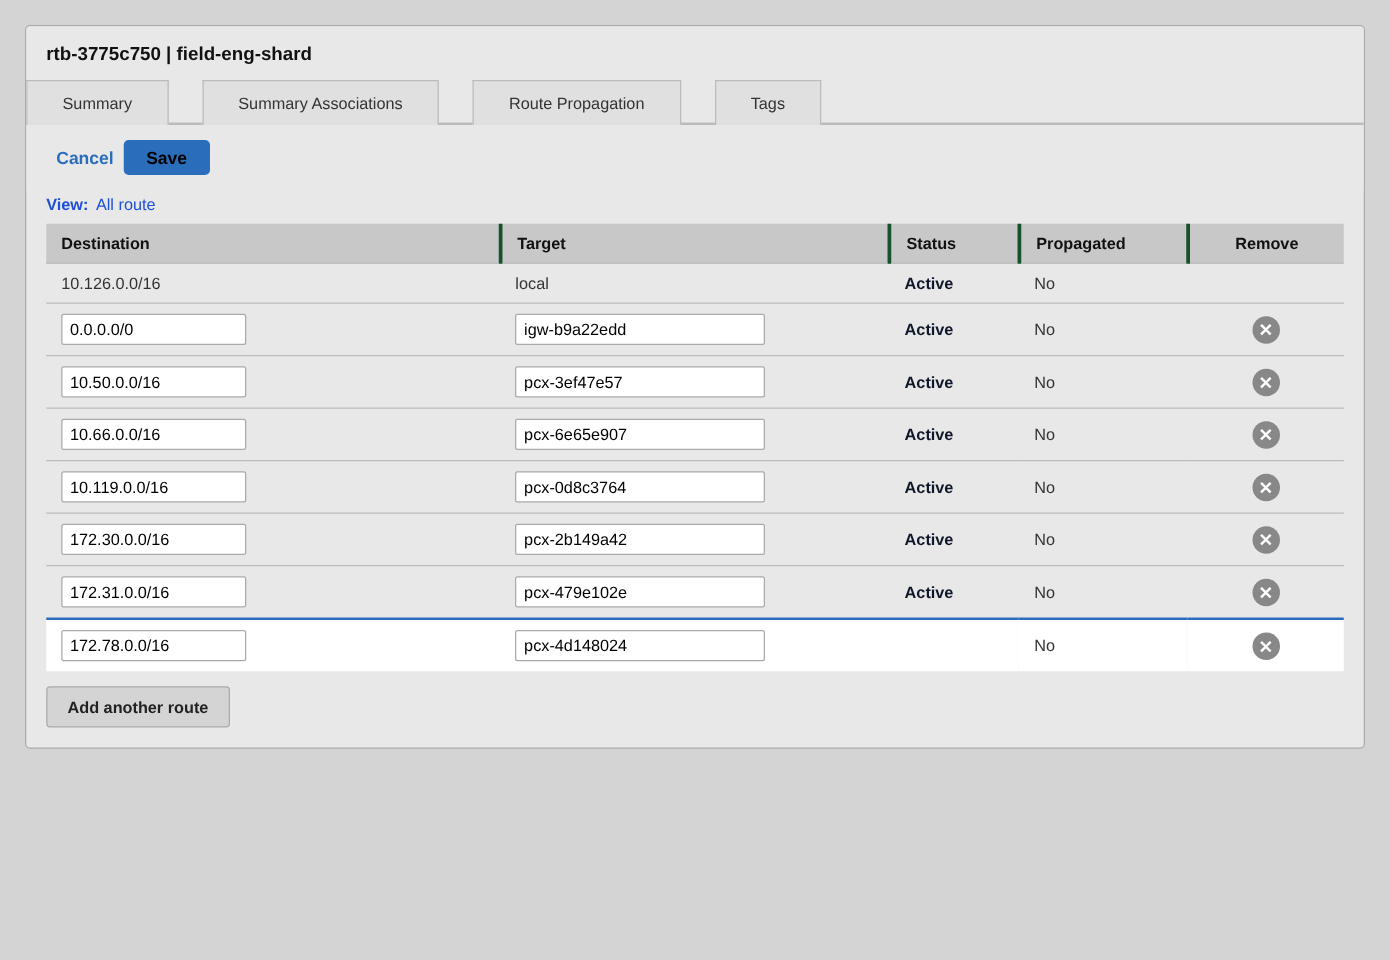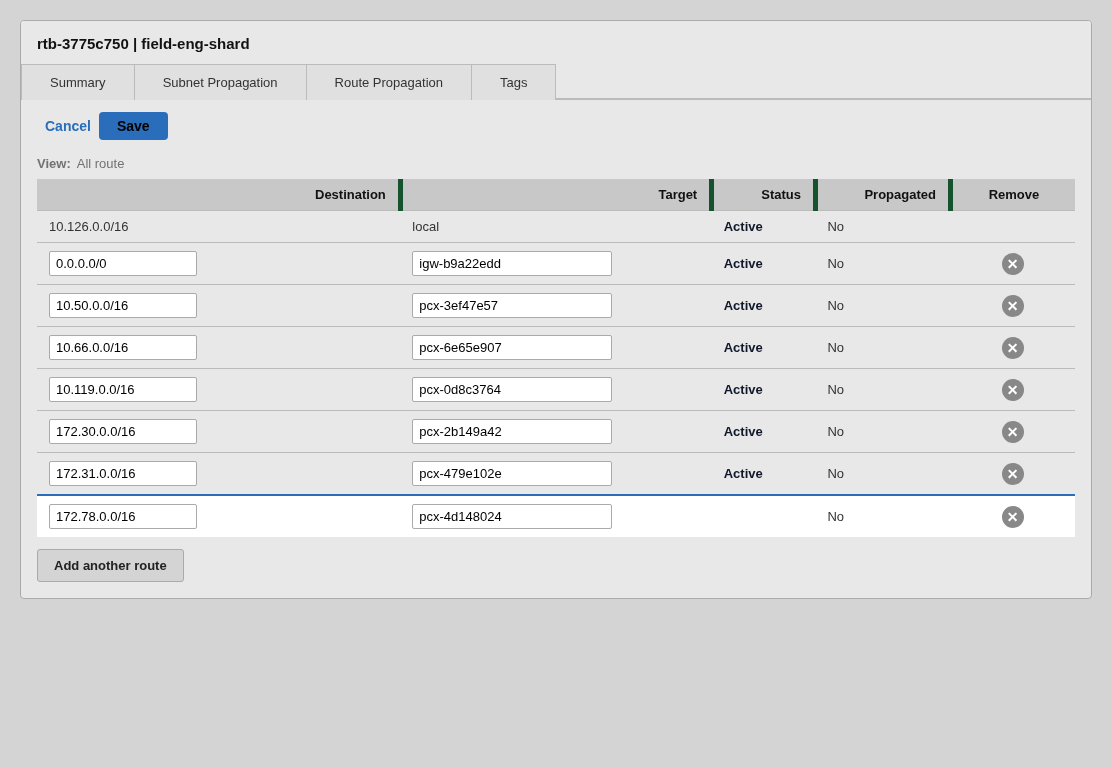--- a/index.html
+++ b/index.html
@@ -27,20 +27,21 @@
       font-weight: bold;
       color: #111;
       padding: 14px 16px 10px 16px;
       background: #e8e8e8;
     }
     .tabs {
       display: flex;
       border-bottom: 2px solid #bbb;
       background: #e8e8e8;
       padding: 0 0 0 0;
+      gap: 28px;
     }
     .tab {
       padding: 10px 28px;
       cursor: pointer;
       border: 1px solid #bbb;
       border-bottom: none;
       background: #e0e0e0;
       color: #333;
       font-size: 13px;
       margin-right: -1px;
@@ -78,44 +79,44 @@
       font-weight: bold;
       cursor: pointer;
       padding: 6px 18px;
       border-radius: 4px;
     }
     .view-row {
       display: flex;
       align-items: flex-end;
       padding: 4px 16px 8px 16px;
       font-size: 13px;
-      color: #737373;
+      color: #1d4ed8;
     }
     .view-label {
       font-weight: bold;
       margin-right: 6px;
     }
     .table-container {
       padding: 0 16px 0 16px;
     }
     table {
       width: 100%;
       border-collapse: collapse;
       background: #e8e8e8;
     }
     thead tr {
       background: #c8c8c8;
     }
     th {
-      text-align: right;
+      text-align: left;
       padding: 8px 12px;
       font-size: 13px;
       font-weight: bold;
       color: #111;
-      border-right: 5px solid #14532d;
+      border-right: 3px solid #14532d;
     }
     th:last-child { border-right: none; }
     td {
       padding: 8px 12px;
       border-top: 1px solid #bbb;
       font-size: 13px;
       color: #333;
       vertical-align: middle;
     }
     .status-active {
@@ -179,21 +180,21 @@
 <body>
 
 <div class="panel">
   <div class="panel-title">rtb-3775c750 | field-eng-shard</div>
 
   <div class="tabs">
     <div class="tab">
       <span>Summary</span>
     </div>
     <div class="tab">
-      <span>Subnet Propagation</span>
+      <span>Summary Associations</span>
     </div>
     <div class="tab">
       <span>Route Propagation</span>
     </div>
     <div class="tab">
       <span>Tags</span>
     </div>
   </div>
 
   <div class="toolbar">

